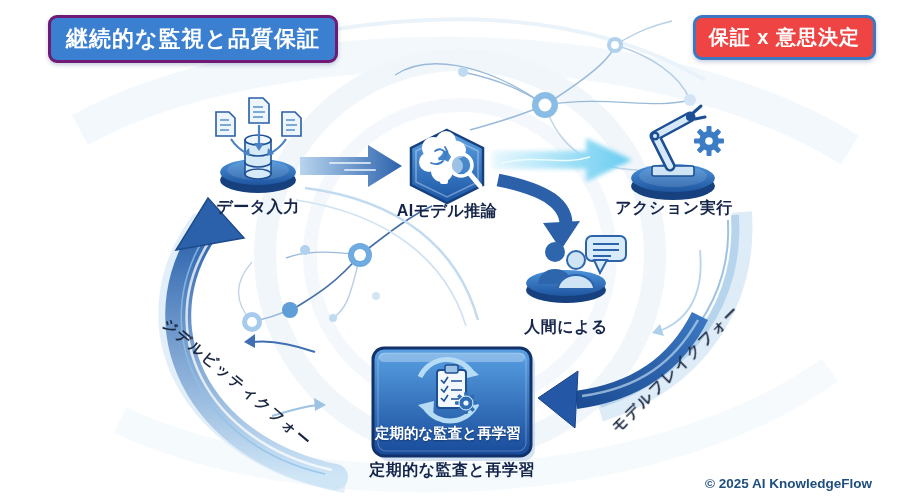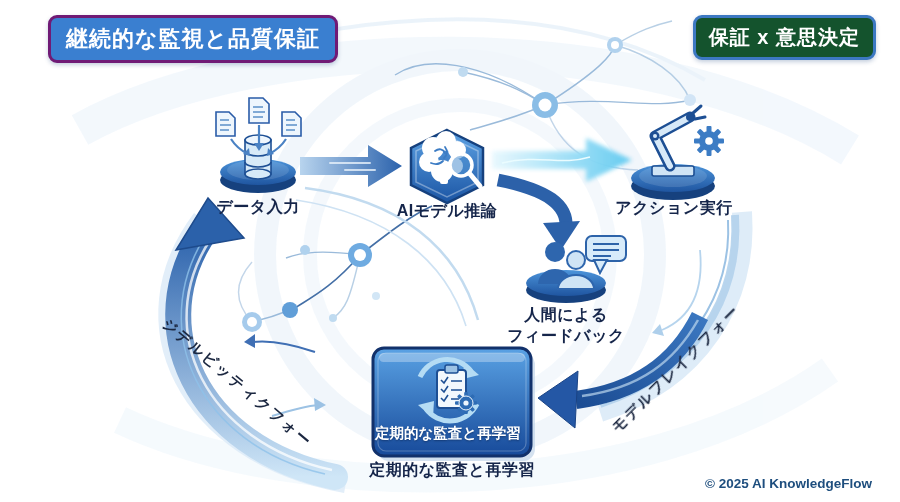--- a/index.html
+++ b/index.html
@@ -2,29 +2,29 @@
 <html><head>
 <meta charset="utf-8">
 <style>
   html,body{margin:0;padding:0;background:#ffffff;}
   .stage{position:relative;width:900px;height:502px;background:#ffffff;overflow:hidden;
          font-family:"Liberation Sans",sans-serif;}
   .stage svg{position:absolute;left:0;top:0;}
   .badge-left{position:absolute;left:24px;top:15px;background:#3a7fd0;border:3px solid #701a75;
     border-radius:9px;padding:6px 15px;color:#ffffff;font-size:22px;font-weight:bold;
     letter-spacing:1px;box-shadow:0 2px 4px rgba(20,60,120,.25);margin-left:24px;}
-  .badge-right{position:absolute;right:24px;top:15px;background:#14532d;border:3px solid #3c78c2;
+  .badge-right{position:absolute;right:24px;top:15px;background:#ef4444;border:3px solid #3c78c2;
     border-radius:9px;padding:6px 13px;color:#ffffff;font-size:20px;font-weight:bold;
     letter-spacing:1px;box-shadow:0 2px 4px rgba(20,60,120,.25);}
   .node-label{position:absolute;color:#15254a;font-size:16px;font-weight:bold;text-align:center;
     letter-spacing:.5px;}
   .lbl-data{left:178px;top:197px;width:160px;}
   .lbl-ai{left:367px;top:201px;width:160px;}
   .lbl-action{left:594px;top:198px;width:160px;}
-  .lbl-feedback{left:476px;top:304px;width:180px;line-height:21px;}
+  .lbl-feedback{left:476px;top:316px;width:180px;line-height:21px;}
   .lbl-audit-caption{left:352px;top:460px;width:200px;}
   .box-label{position:absolute;left:375px;top:424px;width:154px;color:#ffffff;
     font-size:14.5px;font-weight:bold;text-shadow:0 1px 2px rgba(10,35,80,.6);}
   .arc-label{position:absolute;color:#1b2740;font-size:15px;font-weight:bold;letter-spacing:2px;
     white-space:nowrap;}
   .arc-label-left{left:237px;top:383px;transform:translate(-50%,-50%) rotate(40deg);}
   .arc-label-right{left:676px;top:369px;transform:translate(-50%,-50%) rotate(-45deg);}
   .copyright{position:absolute;right:28px;bottom:11px;color:#1e4e7e;font-size:13.5px;font-weight:600;}
 </style>
 </head>
@@ -281,21 +281,20 @@
 </svg>
 
 <div class="badge-left">継続的な監視と品質保証</div>
 <div class="badge-right">保証 x 意思決定</div>
 
 <div class="node-label lbl-data">データ入力</div>
 <div class="node-label lbl-action">アクション実行</div>
 <div class="node-label lbl-ai">AIモデル推論</div>
 <div class="node-label lbl-feedback">
   <span>人間による</span><br>
-  <span>フィードバック</span>
 </div>
 
 <div class="box-label">定期的な監査と再学習</div>
 <div class="node-label lbl-audit-caption">定期的な監査と再学習</div>
 
 <div class="arc-label arc-label-left">ジデルビッティクフォー</div>
 <div class="arc-label arc-label-right">モデルフレイクフォー</div>
 
 <div class="copyright">© 2025 AI KnowledgeFlow</div>
 

